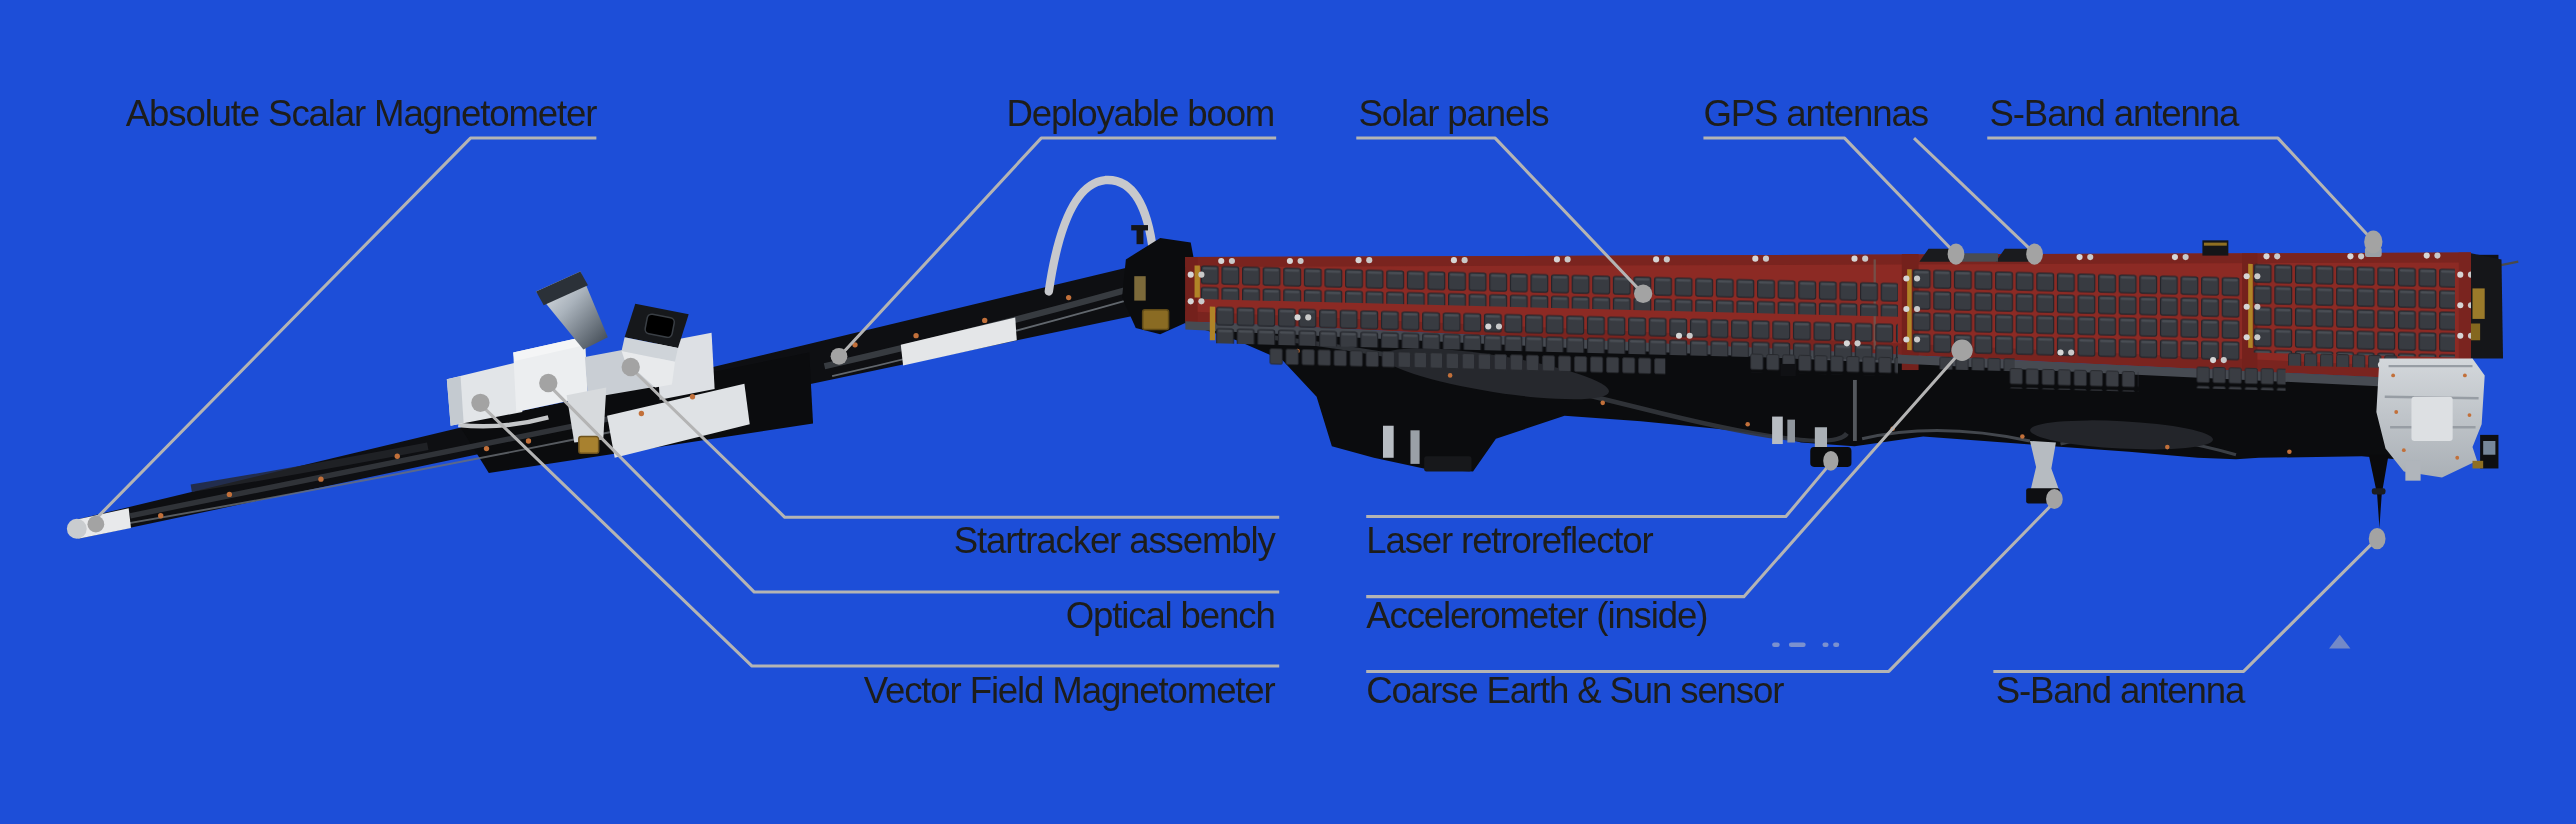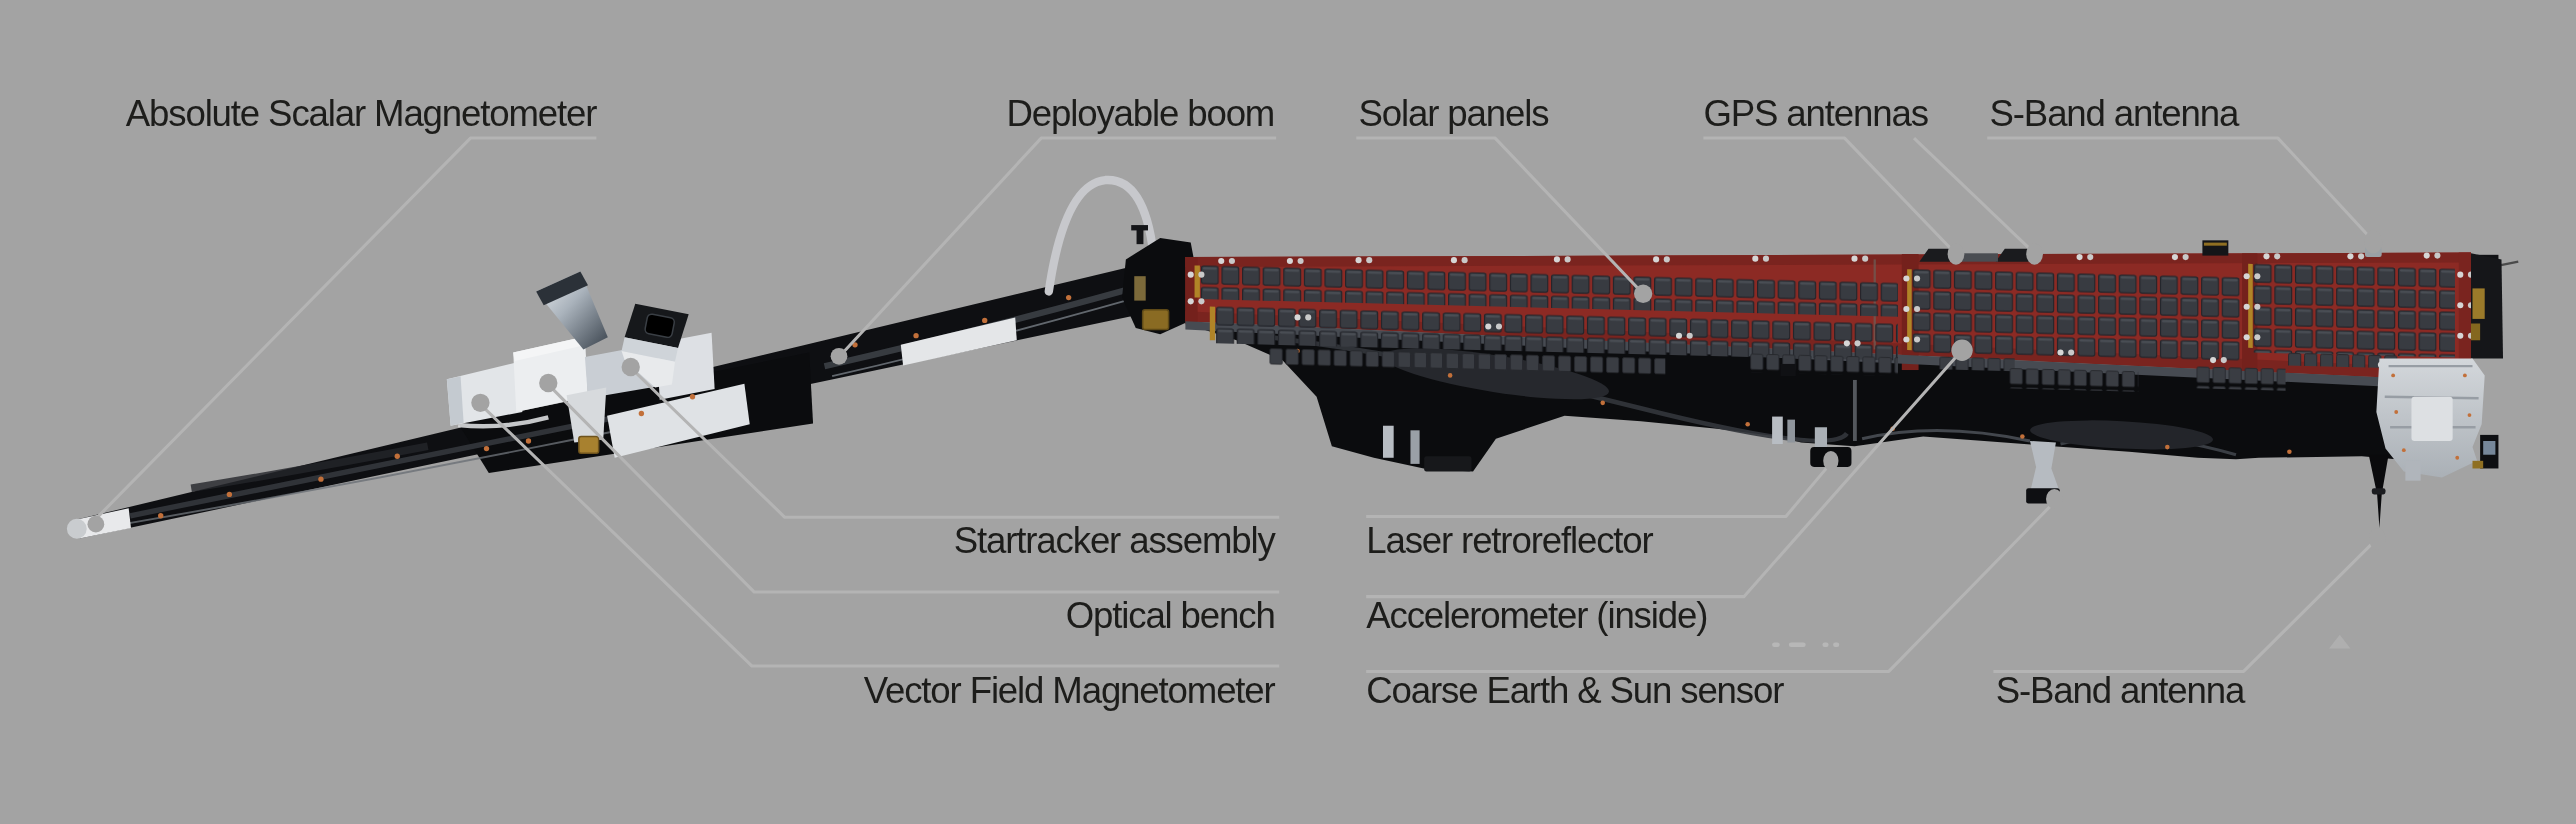--- a/index.html
+++ b/index.html
@@ -1,16 +1,16 @@
 <!DOCTYPE html>
 <html style="font-size:12.2px"><head>
 <meta charset="utf-8">
 <style>
   html,body{margin:0;padding:0;background:#ffffff;}
-  .stage{position:relative;width:2576px;height:824px;background:#a3a3a3;overflow:hidden;}
+  .stage{position:relative;width:2576px;height:824px;background:#1d4ed8;overflow:hidden;}
   svg{position:absolute;left:0;top:0;}
   text.lbl{
     font-family:"Liberation Sans", sans-serif;
     font-size:48px;
     letter-spacing:-1.5px;
     fill:#1d1d1b;
   }
   .leader{stroke:#b4b4b4;stroke-width:4;fill:none;stroke-linejoin:round;stroke-linecap:butt;}
   .dot{fill:#a3a3a3;}
 </style>

